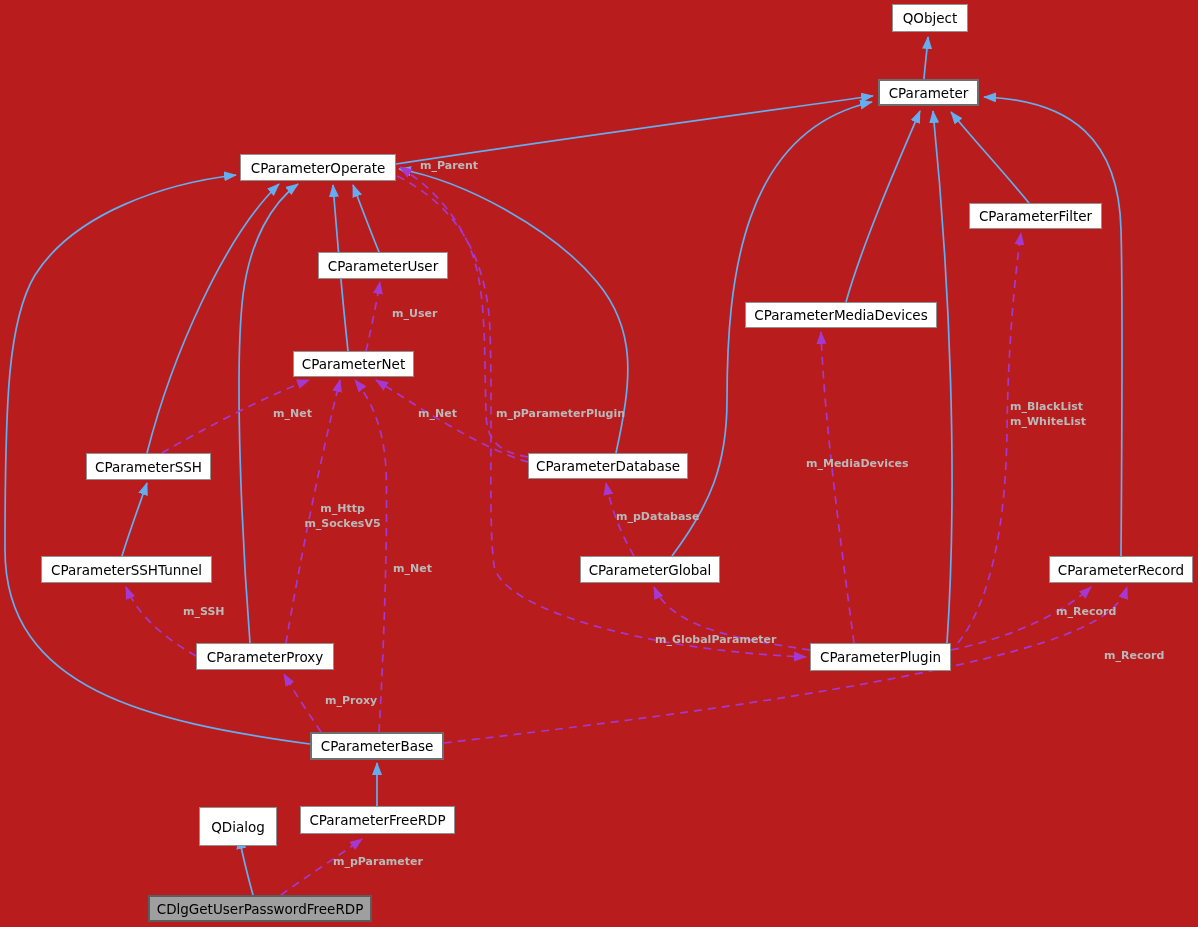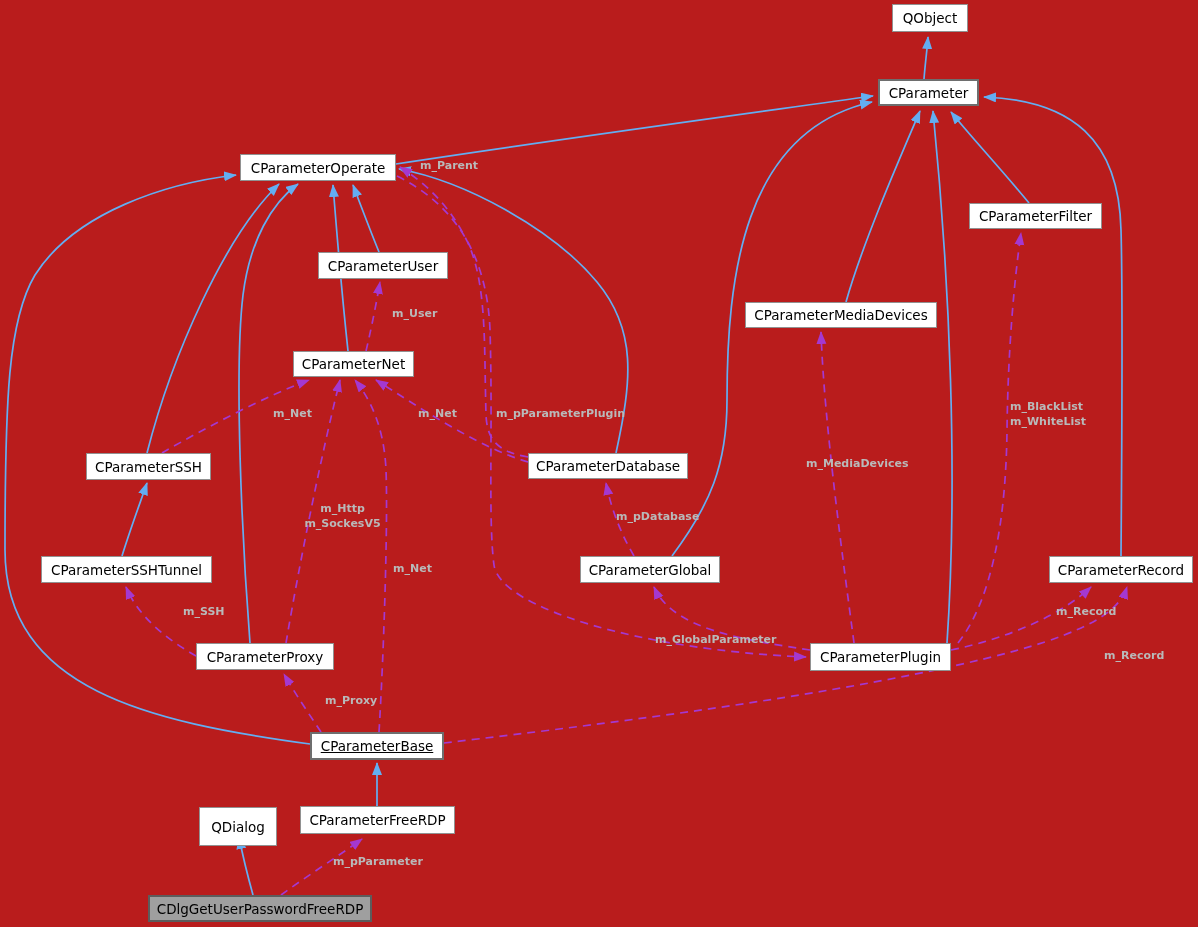--- a/index.html
+++ b/index.html
@@ -110,21 +110,21 @@
     </div>
   <div class="node" style="left:1049px;top:556px;width:144px;height:27px;">
       <span>CParameterRecord</span>
     </div>
   <div class="node" style="left:196px;top:643px;width:138px;height:27px;">
       <span>CParameterProxy</span>
     </div>
   <div class="node" style="left:810px;top:643px;width:141px;height:28px;">
       <span>CParameterPlugin</span>
     </div>
-  <div class="node em" style="left:310px;top:732px;width:134px;height:28px;text-decoration:underline;">
+  <div class="node em" style="left:310px;top:732px;width:134px;height:28px;">
       <span>CParameterBase</span>
     </div>
   <div class="node" style="left:199px;top:807px;width:78px;height:39px;">
       <span>QDialog</span>
     </div>
   <div class="node" style="left:300px;top:806px;width:155px;height:28px;">
       <span>CParameterFreeRDP</span>
     </div>
   <div class="node hl" style="left:148px;top:895px;width:224px;height:27px;">
       <span>CDlgGetUserPasswordFreeRDP</span>

